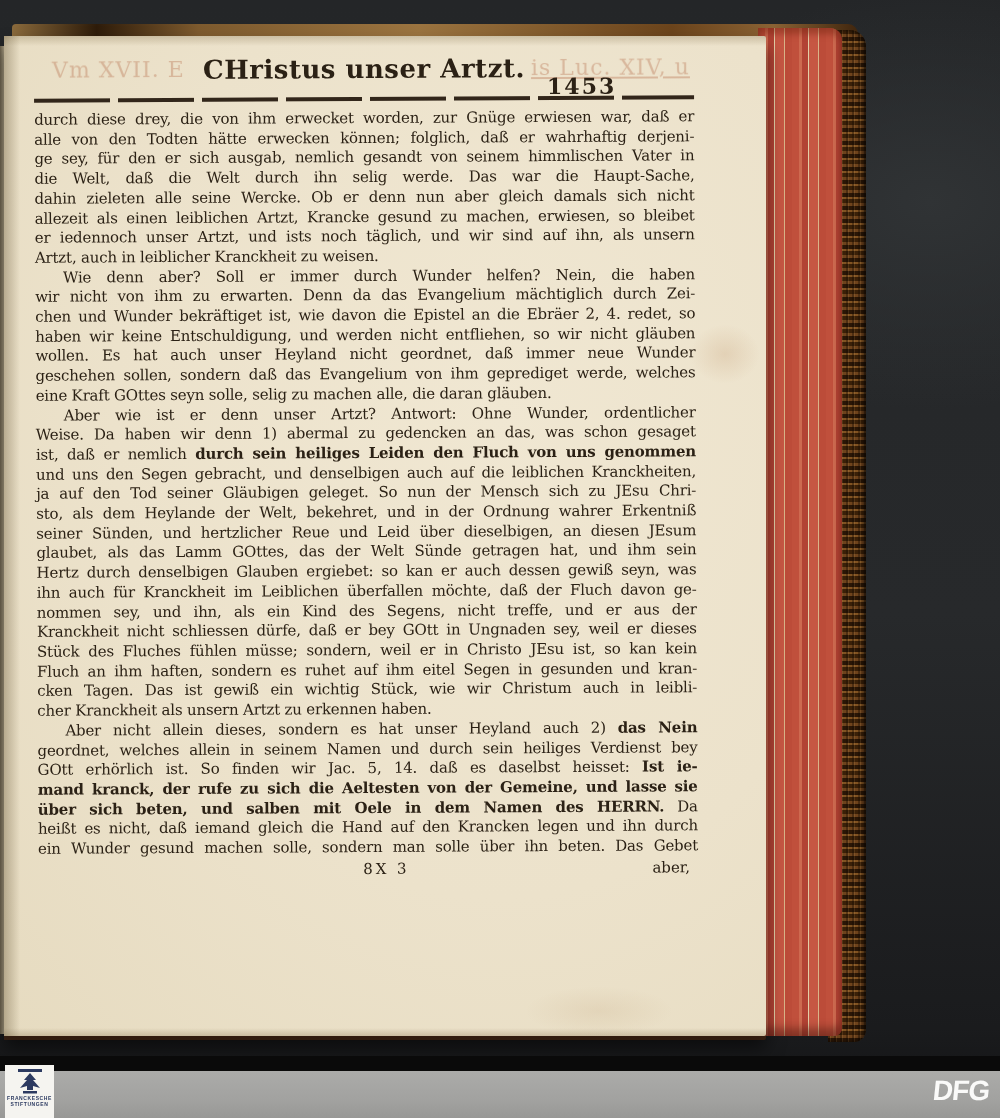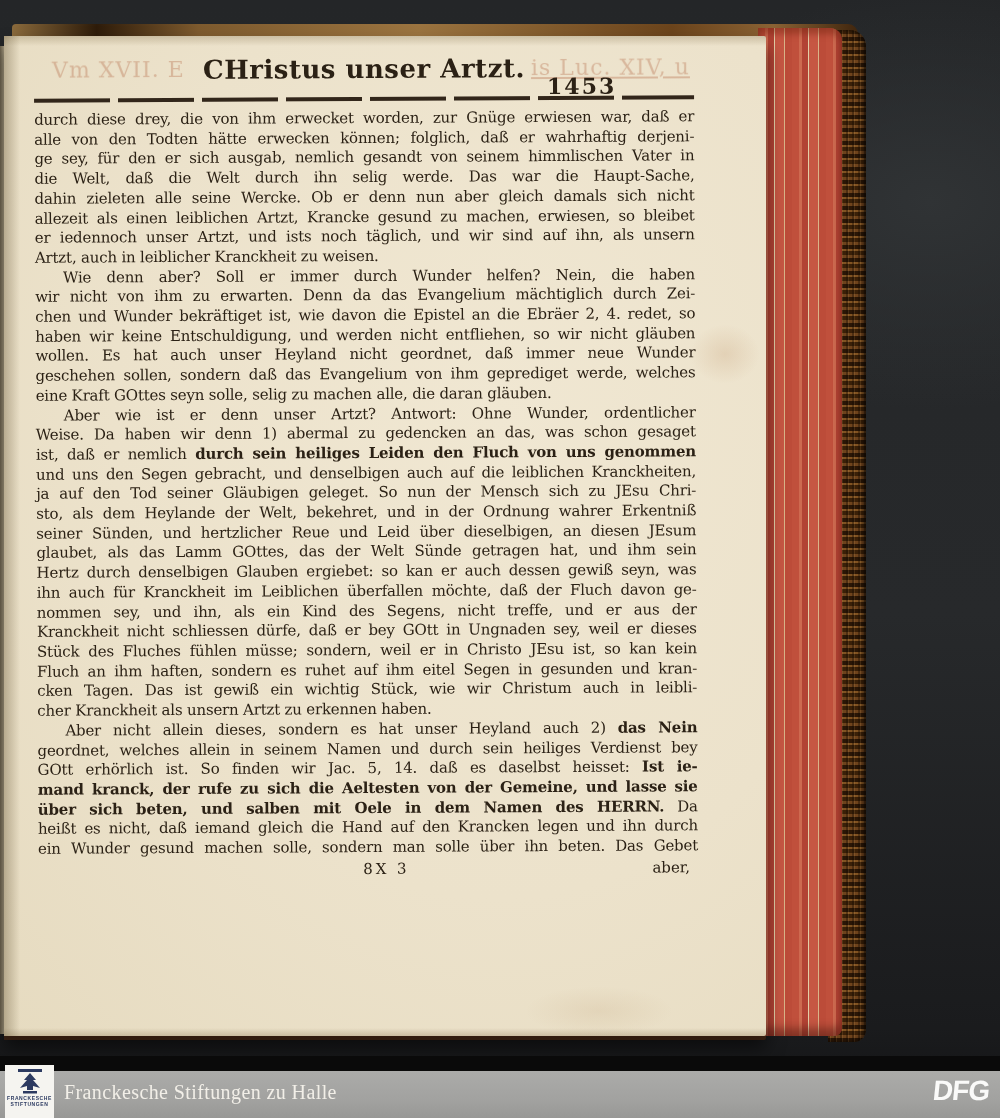--- a/index.html
+++ b/index.html
@@ -146,16 +146,15 @@
   <div class="logo-box">
     <svg class="logo-glyph" viewBox="0 0 30 27" xmlns="http://www.w3.org/2000/svg">
       <rect x="3" y="1" width="24" height="3" fill="#2c3a61"></rect>
       <polygon points="15,5 9,12 12,12 5,20 12,18 12,22 18,22 18,18 25,20 18,12 21,12" fill="#2c3a61"></polygon>
       <rect x="8" y="23" width="14" height="2.5" fill="#2c3a61"></rect>
     </svg>
     <div class="logo-caption">FRANCKESCHE</div>
     <div class="logo-caption">STIFTUNGEN</div>
   </div>
 
-  <div class="inst-name">Franckesche Stiftungen zu Halle</div>
   <div class="dfg">DFG</div>
 
 </div>
 
 </body></html>

